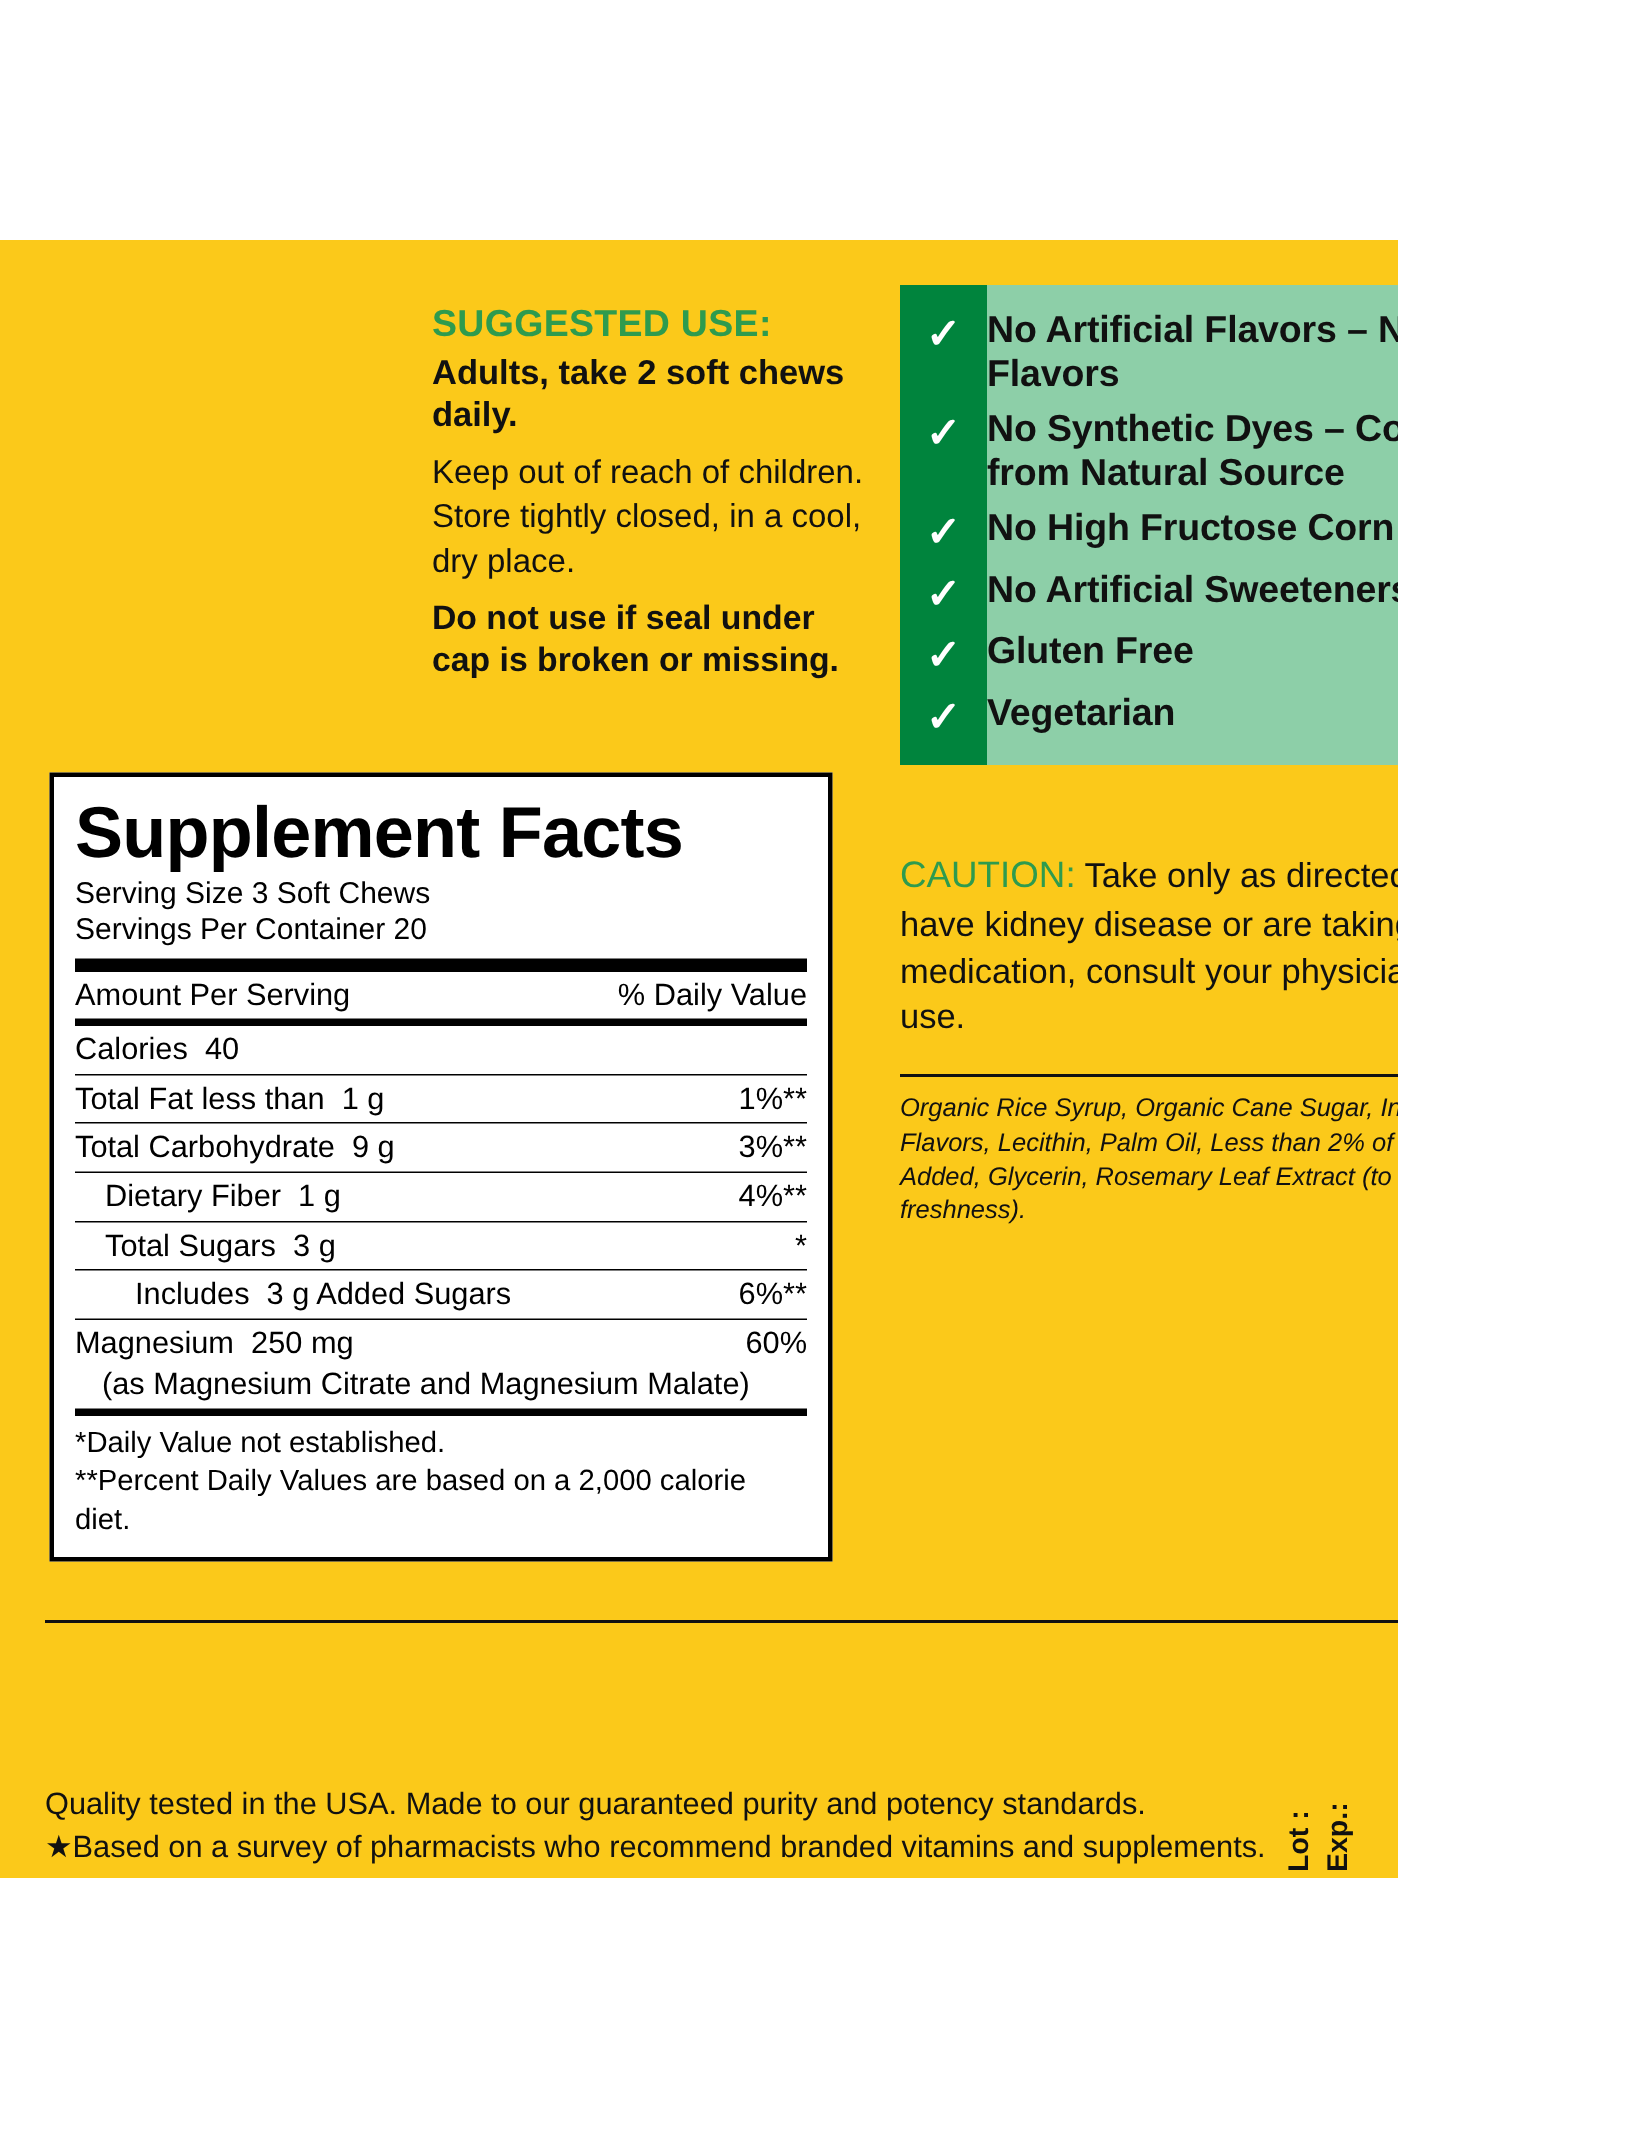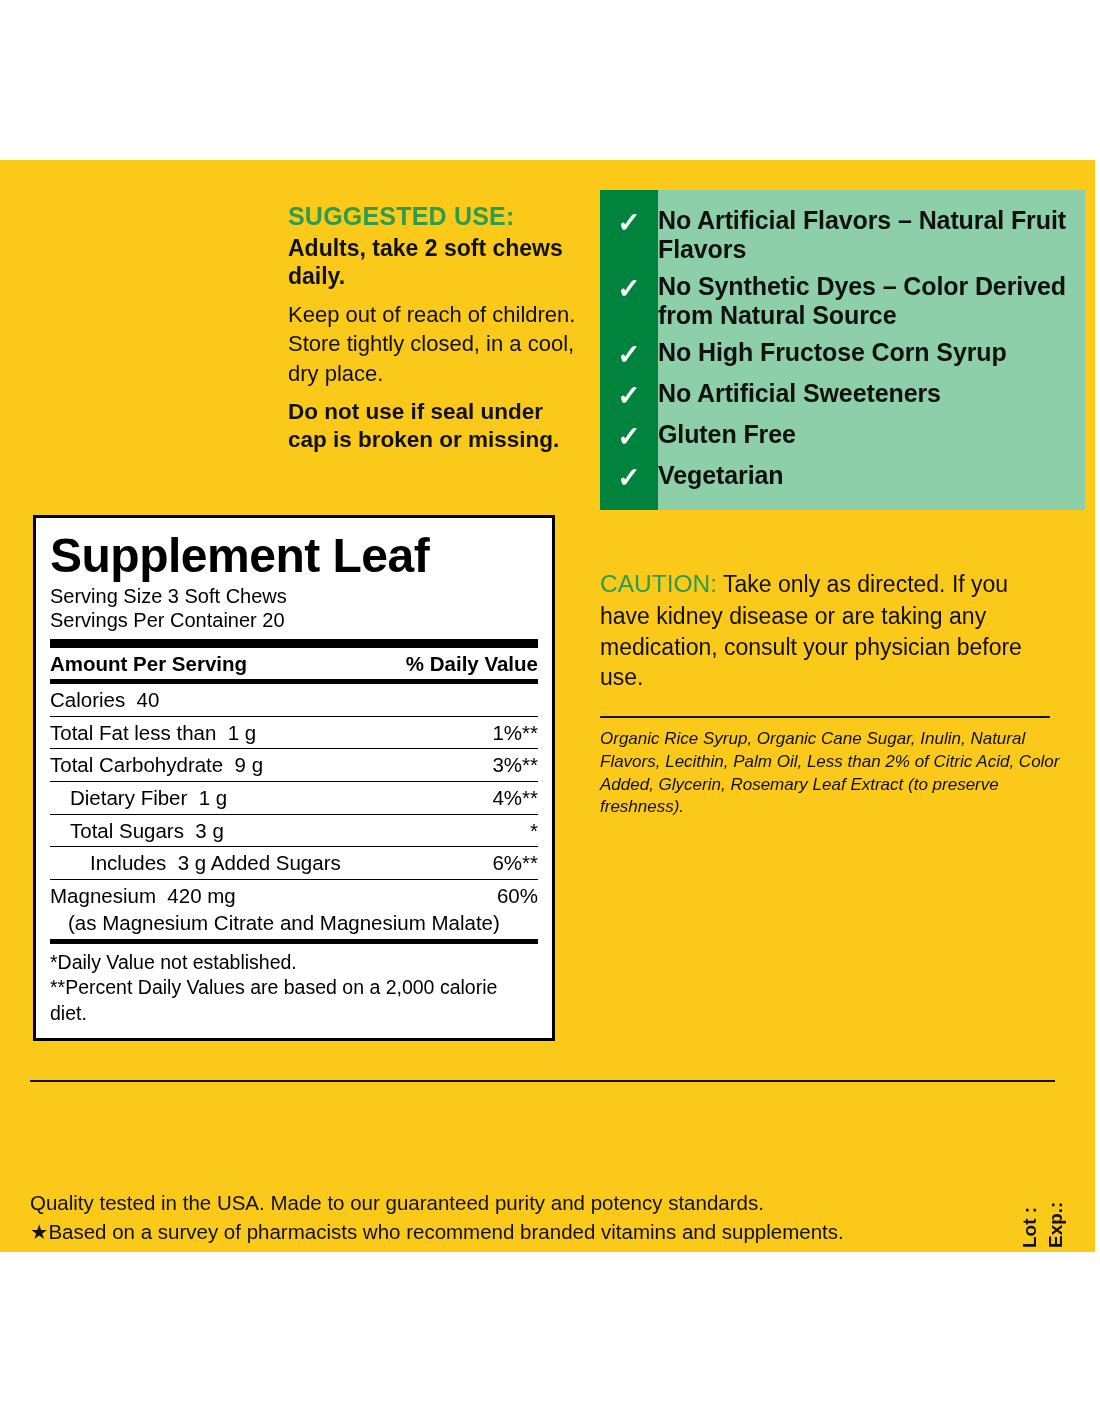--- a/index.html
+++ b/index.html
@@ -11,21 +11,21 @@
     width: 1100px;
     height: 1422px;
     position: relative;
     font-family: "Liberation Sans", sans-serif;
     -webkit-font-smoothing: antialiased;
   }
   .label-panel {
     position: absolute;
     left: 0;
     top: 160px;
-    width: 1095px;
+    width: 932px;
     height: 1092px;
     background: #fbc91a;
     overflow: hidden;
   }
 
   
   .suggested-use {
     position: absolute;
     left: 288px;
     top: 42px;
@@ -96,21 +96,21 @@
   .sf-row {
     display: flex;
     justify-content: space-between;
     align-items: baseline;
     font-size: 20.5px;
     padding: 4px 0 4px 0;
     line-height: 1.15;
   }
   .sf-row .lbl { white-space: pre; }
   .sf-row .val { white-space: pre; text-align: right; }
-  .sf-row.bold { font-weight: bold; }
+  .sf-row.bold { font-weight: normal; }
   .indent1 .lbl { padding-left: 20px; }
   .indent2 .lbl { padding-left: 40px; }
   .sf-sub {
     font-size: 20.5px;
     padding: 0 0 4px 18px;
     line-height: 1.15;
   }
   .sf-foot {
     font-size: 19.5px;
     line-height: 1.3;
@@ -256,21 +256,21 @@
 <div class="label-panel">
 
   <div class="suggested-use">
     <div class="su-heading">SUGGESTED USE:</div>
     <div class="su-bold">Adults, take 2 soft chews daily.</div>
     <div class="su-plain">Keep out of reach of children. Store tightly closed, in a cool, dry place.</div>
     <div class="su-bold2">Do not use if seal under cap is broken or missing.</div>
   </div>
 
   <div class="sf-box">
-    <div class="sf-title">Supplement Leaf</div>
+    <div class="sf-title">Supplement Facts</div>
     <div class="sf-serving">Serving Size 3 Soft Chews</div>
     <div class="sf-serving">Servings Per Container 20</div>
 
     <div class="rule-thick"></div>
 
     <div class="sf-row bold">
       <span class="lbl">Amount Per Serving</span>
       <span class="val">% Daily Value</span>
     </div>
 
@@ -306,21 +306,21 @@
     </div>
     <div class="rule-thin"></div>
 
     <div class="sf-row indent2">
       <span class="lbl">Includes  3 g Added Sugars</span>
       <span class="val">6%**</span>
     </div>
     <div class="rule-thin"></div>
 
     <div class="sf-row">
-      <span class="lbl">Magnesium  420 mg</span>
+      <span class="lbl">Magnesium  250 mg</span>
       <span class="val">60%</span>
     </div>
     <div class="sf-sub">(as Magnesium Citrate and Magnesium Malate)</div>
 
     <div class="rule-med"></div>
 
     <div class="sf-foot">*Daily Value not established.</div>
     <div class="sf-foot" style="padding-top:0">**Percent Daily Values are based on a 2,000 calorie diet.</div>
   </div>
 

